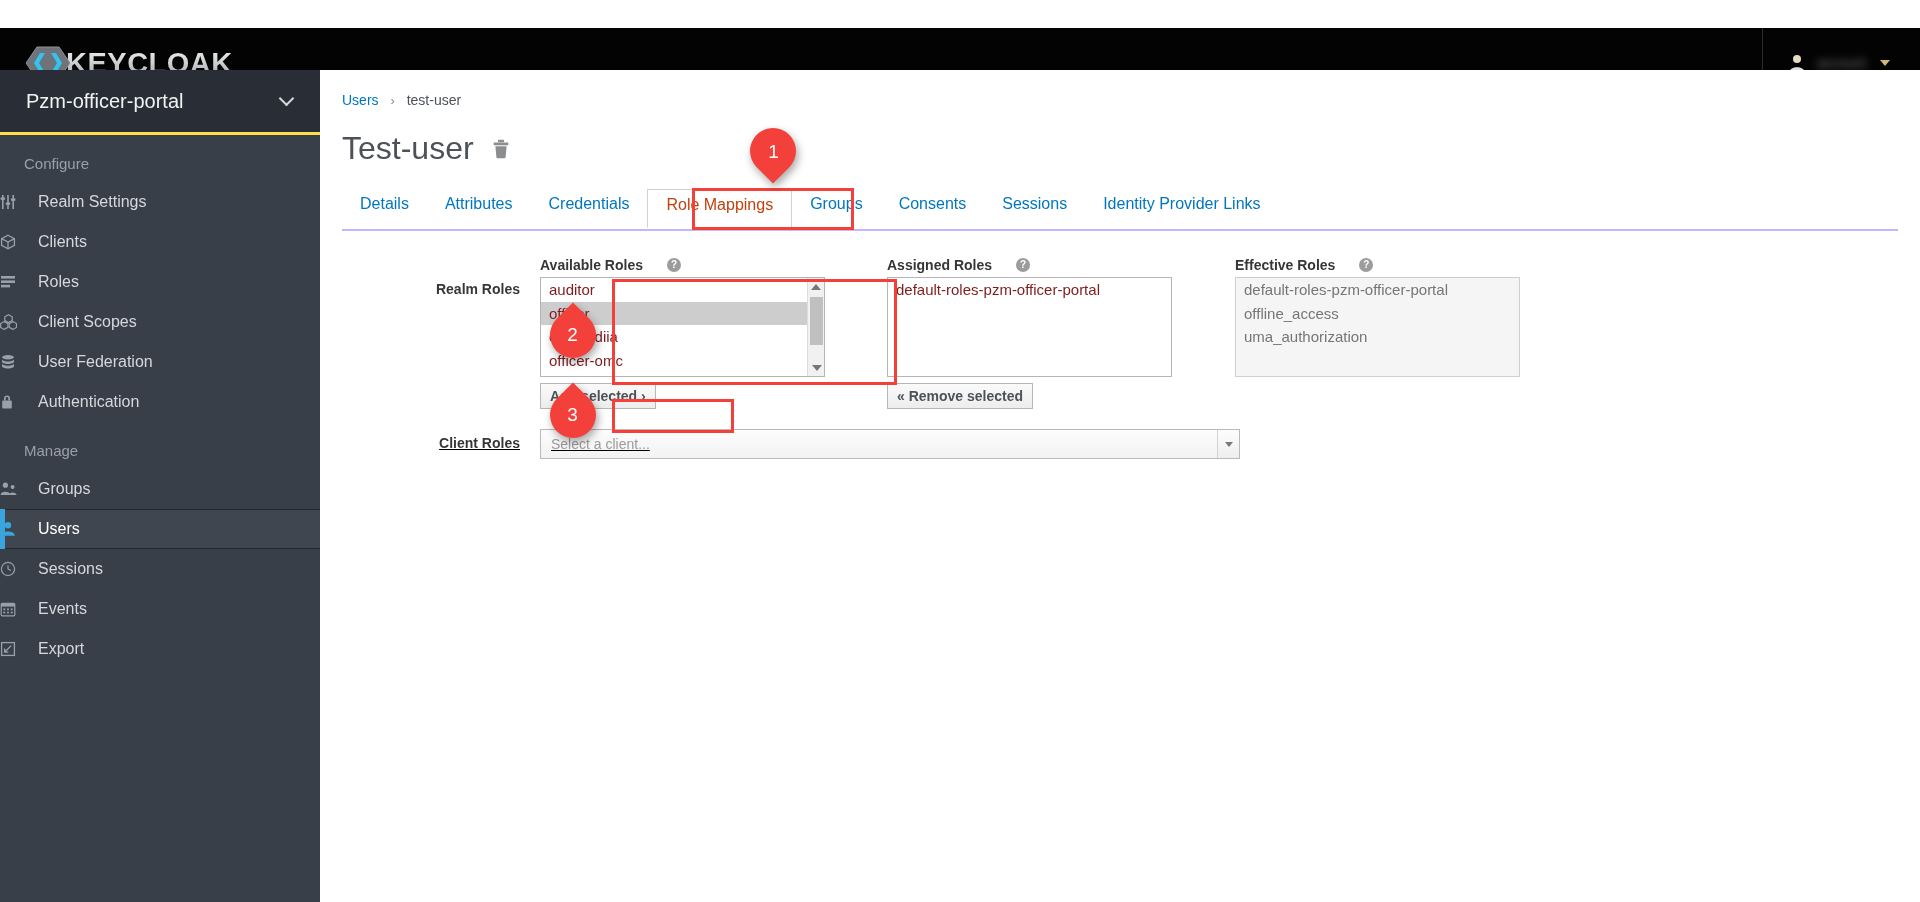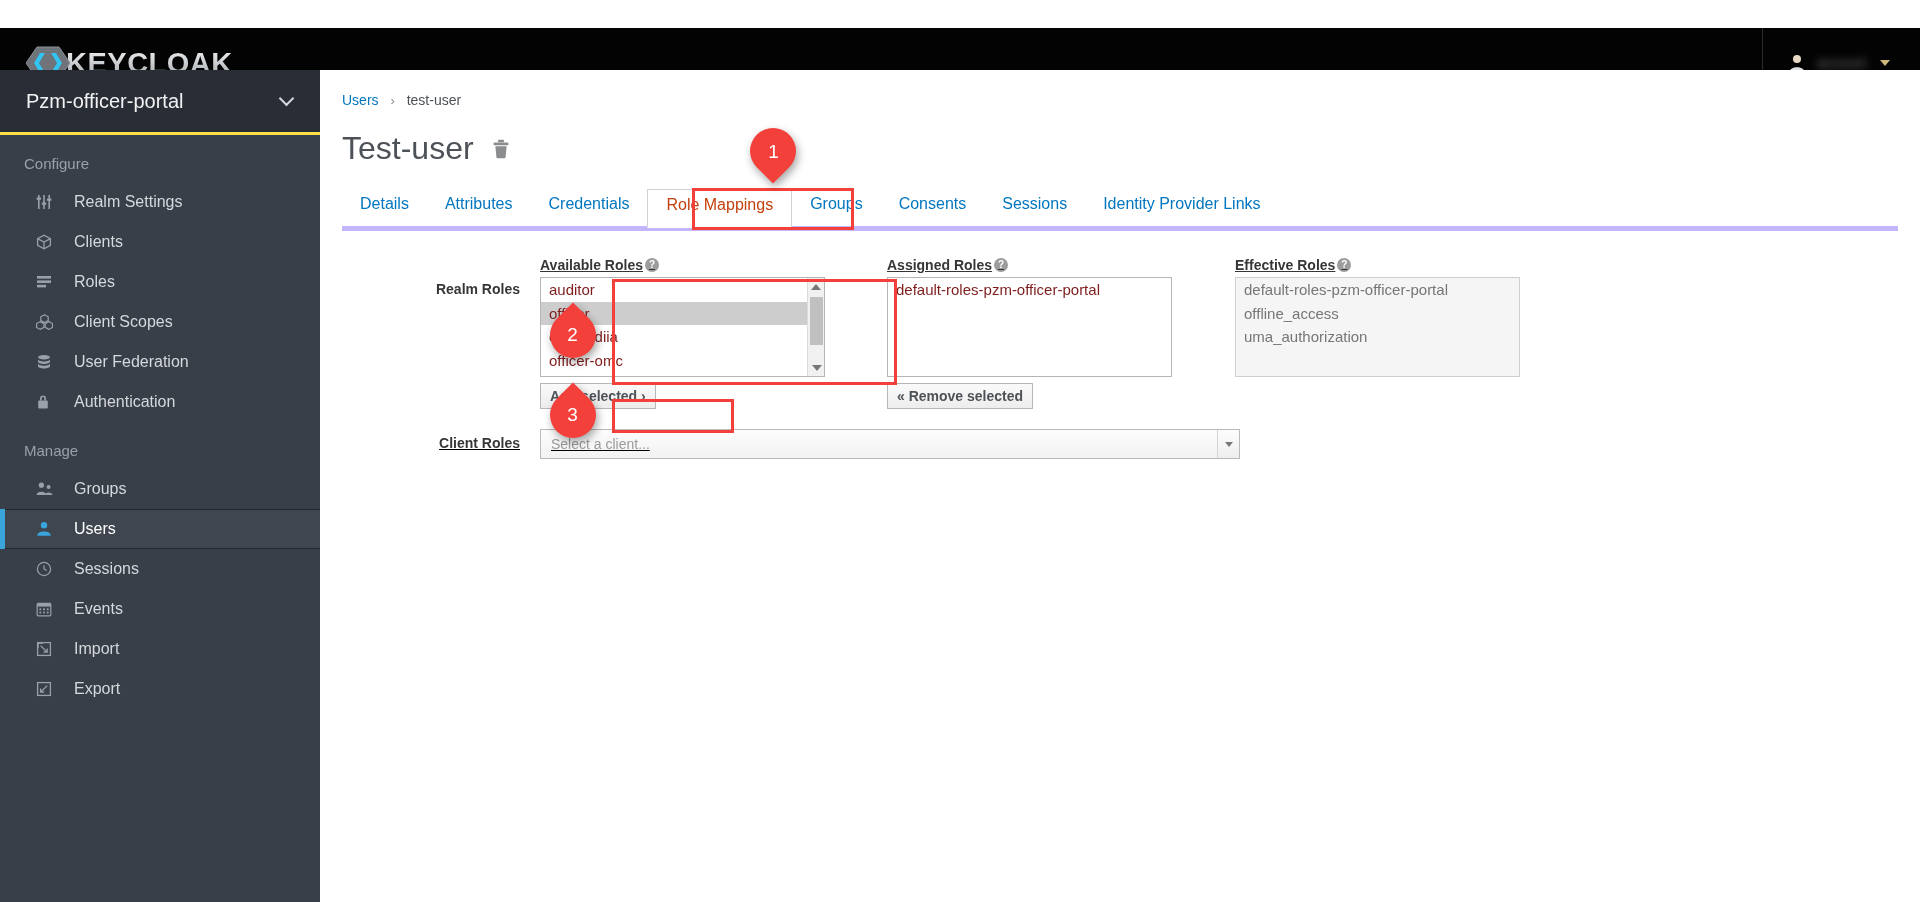--- a/index.html
+++ b/index.html
@@ -88,21 +88,20 @@
     margin-top: -5px;
   }
   .nav-group-label {
     color: #9aa0aa;
     font-size: 15px;
     padding: 20px 0 10px 24px;
   }
   .nav-item {
     height: 40px;
     display: flex; align-items: center;
-    padding-left: 36px;
     color: #d5d8dc;
     font-size: 16px;
     cursor: pointer;
     position: relative;
   }
   .nav-item .nav-ico {
     width: 26px; display: inline-flex;
     align-items: center; justify-content: flex-start;
     margin-right: 12px;
     color: #9aa0aa;
@@ -145,21 +144,21 @@
   }
   .trash-btn {
     margin-left: 18px; cursor: pointer; display: flex;
     color: #8b8d8f;
   }
 
   
   .tabs-wrap {
     position: relative;
     margin: 22px 22px 0 22px;
-    border-bottom: 5px solid #c4b5fd;
+    border-bottom: 2px solid #c4b5fd;
     height: 42px;
   }
   .tabs {
     display: flex; align-items: flex-start;
     height: 42px;
   }
   .tab {
     font-size: 16px;
     color: #0076c0;
     padding: 6px 18px 14px 18px;
@@ -183,23 +182,22 @@
     width: 220px;
     text-align: right;
     padding-right: 20px;
     padding-top: 24px;
     font-size: 14px;
     font-weight: bold;
     color: #363636;
   }
   .col-head {
     font-size: 14px; font-weight: bold; color: #363636;
-    display: flex; align-items: center; gap: 2px;
+    display: flex; align-items: center; gap: 24px;
     margin-bottom: 4px;
-    text-decoration: underline;
   }
   .help-ico {
     display: inline-flex; align-items: center; justify-content: center;
     width: 14px; height: 14px; border-radius: 50%;
     background: #9c9c9c; color: #fff;
     font-size: 10px; font-weight: bold;
     line-height: 1;
     cursor: pointer;
   }
 
@@ -467,30 +465,20 @@
           <rect x="7.1" y="7.4" width="1.8" height="1.8"></rect>
           <rect x="10.8" y="7.4" width="1.8" height="1.8"></rect>
         <rect x="3.4" y="10.6" width="1.8" height="1.8"></rect>
           <rect x="7.1" y="10.6" width="1.8" height="1.8"></rect>
           <rect x="10.8" y="10.6" width="1.8" height="1.8"></rect>
       </svg>
     </span>
     <span>Events</span>
   </div>
 
-  <div class="nav-item">
-    <span class="nav-ico">
-      <svg width="16" height="16" viewBox="0 0 16 16" fill="none" stroke="currentColor" stroke-width="1.3">
-        <path d="M2 2 h5 M2 2 v5"></path>
-        <rect x="1.6" y="1.6" width="12.8" height="12.8"></rect>
-        <path d="M4.6 4.6 L11.2 11.2 M11.2 7.4 V11.2 H7.4"></path>
-      </svg>
-    </span>
-    <span>Import</span>
-  </div>
 
   <div class="nav-item">
     <span class="nav-ico">
       <svg width="16" height="16" viewBox="0 0 16 16" fill="none" stroke="currentColor" stroke-width="1.3">
         <rect x="1.6" y="1.6" width="12.8" height="12.8"></rect>
         <path d="M11.2 4.6 L4.6 11.2 M4.6 7.4 V11.2 H8.4"></path>
       </svg>
     </span>
     <span>Export</span>
   </div>

